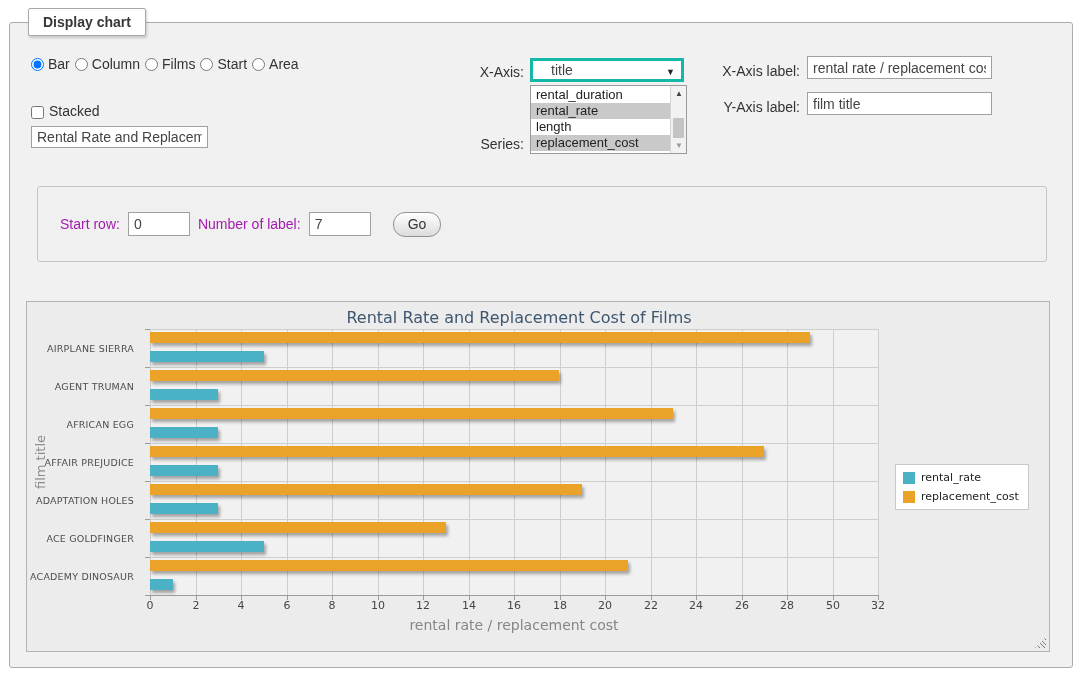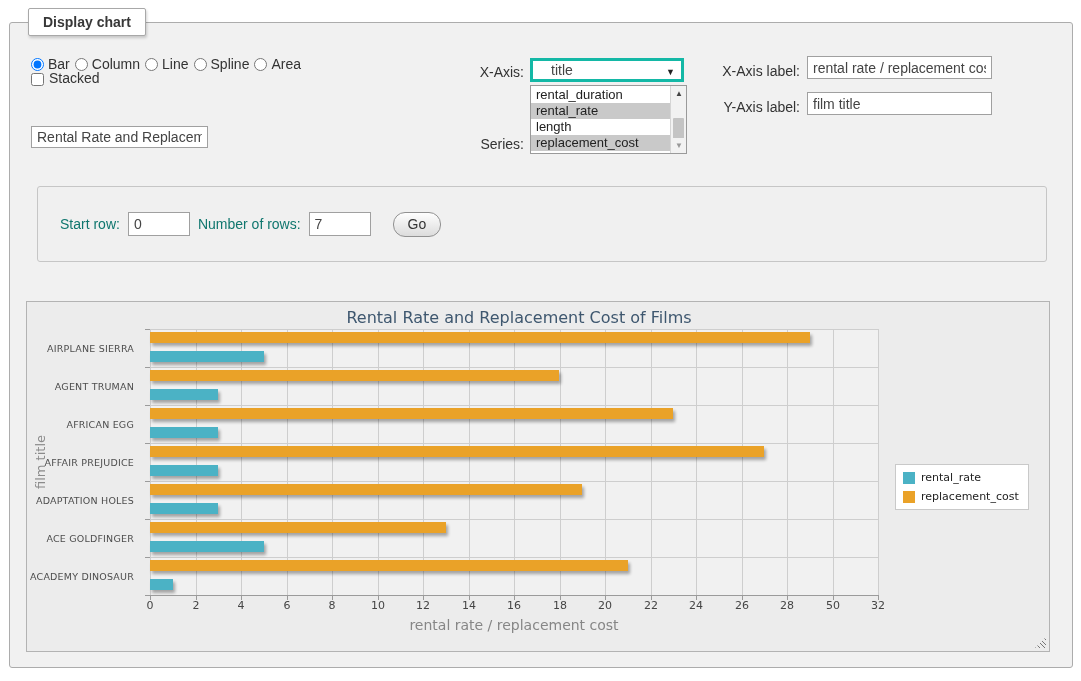--- a/index.html
+++ b/index.html
@@ -11,21 +11,21 @@
   .legend-box { position:absolute; left:18px; top:-15px; background:#fff;
     border:1px solid #a8a8a8; border-radius:2px; padding:5px 14px; font-size:14px;
     font-weight:bold; color:#383838; box-shadow:1px 2px 3px rgba(0,0,0,.18); }
 
   
   .lbl { position:absolute; font-size:14px; color:#333; white-space:nowrap; }
   .radio-row { position:absolute; left:21px; top:33px; display:flex; align-items:center;
     gap:5px; font-size:14px; color:#333; }
   .radio-item { display:flex; align-items:center; gap:4px; cursor:default; }
   .radio-item input { margin:0; }
-  .stacked-row { position:absolute; left:21px; top:47px; display:flex; align-items:flex-end;
+  .stacked-row { position:absolute; left:21px; top:80px; display:flex; align-items:flex-end;
     gap:5px; font-size:14px; color:#333; }
   input[type=text] { border:1px solid #a0a0a0; background:#fff; font-size:14px;
     color:#444; padding:2px 5px; font-family:"Liberation Sans",sans-serif; }
   .title-input { position:absolute; left:21px; top:103px; width:177px; height:22px; }
 
   .xaxis-lbl  { left:428px; top:41px;  width:86px; text-align:right; }
   .select { position:absolute; left:520px; top:35px; width:154px; height:24px;
     background:#fff; border:3px solid #14b8a6; font-size:14px; color:#444;
     display:flex; align-items:center; padding-left:18px; }
   .sel-arrow { position:absolute; right:6px; top:6px; font-size:9px; color:#222; }
@@ -48,21 +48,21 @@
 
   .xlabel-lbl { left:700px; top:40px; width:90px; text-align:right; }
   .xlabel-input { position:absolute; left:797px; top:33px; width:185px; height:23px; }
   .ylabel-lbl { left:700px; top:76px; width:90px; text-align:right; }
   .ylabel-input { position:absolute; left:797px; top:69px; width:185px; height:23px; }
 
   
   .rows-panel { position:absolute; left:27px; top:163px; width:1010px; height:76px;
     background:#f0f0f0; border:1px solid #c6c6c6; border-radius:3px;
     display:flex; align-items:center; padding-left:22px; }
-  .rows-panel .plbl { font-size:14px; color:#0f766e; white-space:nowrap; }
+  .rows-panel .plbl { font-size:14px; color:#a21caf; white-space:nowrap; }
   .small-input { width:62px; height:24px; margin:0 8px; }
   .go-btn { margin-left:14px; height:25px; padding:0 14px; font-size:14px; color:#333;
     border:1px solid #919191; border-radius:12px;
     background:linear-gradient(#fefefe,#dcdcdc); font-family:"Liberation Sans",sans-serif; }
 
   
   .chart { position:absolute; left:16px; top:278px; width:1024px; height:351px;
     background:#ececec; border:1px solid #b3b3b3;
     font-family:"DejaVu Sans",sans-serif; }
   .chart-title { position:absolute; left:0; top:6px; width:984px; text-align:center;
@@ -105,25 +105,25 @@
       <label class="radio-item">
         <input type="radio" name="charttype" checked="" style="">
         <span>Bar</span>
       </label>
       <label class="radio-item">
         <input type="radio" name="charttype" style="">
         <span>Column</span>
       </label>
       <label class="radio-item">
         <input type="radio" name="charttype" style="">
-        <span>Line</span>
-      </label>
-      <label class="radio-item">
-        <input type="radio" name="charttype" style="">
-        <span>Spline</span>
+        <span>Films</span>
+      </label>
+      <label class="radio-item">
+        <input type="radio" name="charttype" style="">
+        <span>Start</span>
       </label>
       <label class="radio-item">
         <input type="radio" name="charttype" style="">
         <span>Area</span>
       </label>
     </div>
 
   <label class="stacked-row">
     <input type="checkbox" style="">
     <span>Stacked</span>
@@ -153,21 +153,21 @@
   </div>
 
   <div class="lbl xlabel-lbl">X-Axis label:</div>
   <input type="text" class="xlabel-input" value="rental rate / replacement cost" style="">
   <div class="lbl ylabel-lbl">Y-Axis label:</div>
   <input type="text" class="ylabel-input" value="film title" style="">
 
   <div class="rows-panel">
     <span class="plbl">Start row:</span>
     <input type="text" class="small-input" value="0" style="">
-    <span class="plbl">Number of rows:</span>
+    <span class="plbl">Number of label:</span>
     <input type="text" class="small-input" value="7" style="">
     <button class="go-btn">Go</button>
   </div>
 
   <div class="chart">
     <div class="chart-title">Rental Rate and Replacement Cost of Films</div>
     <div class="y-title">film title</div>
     <div class="cats">
         <div class="cat">AIRPLANE SIERRA</div>
         <div class="cat">AGENT TRUMAN</div>

